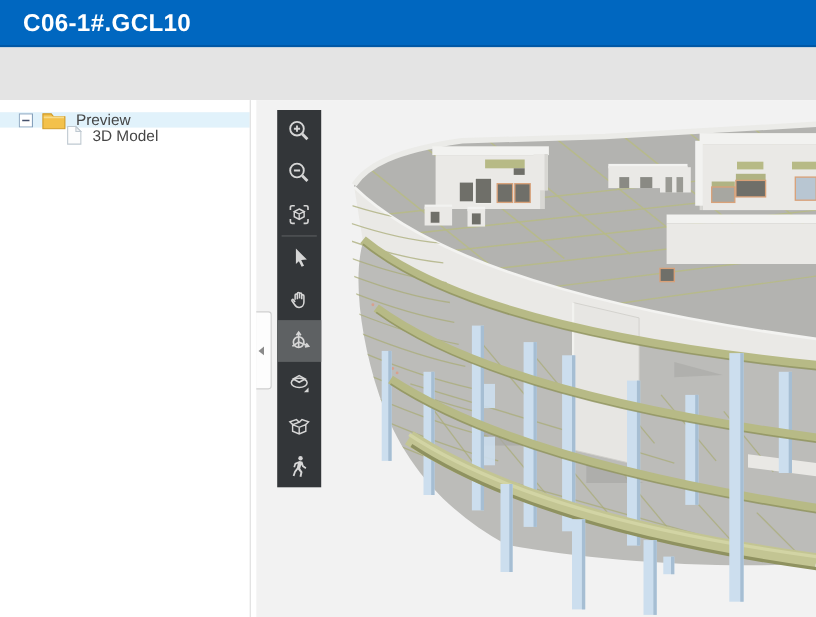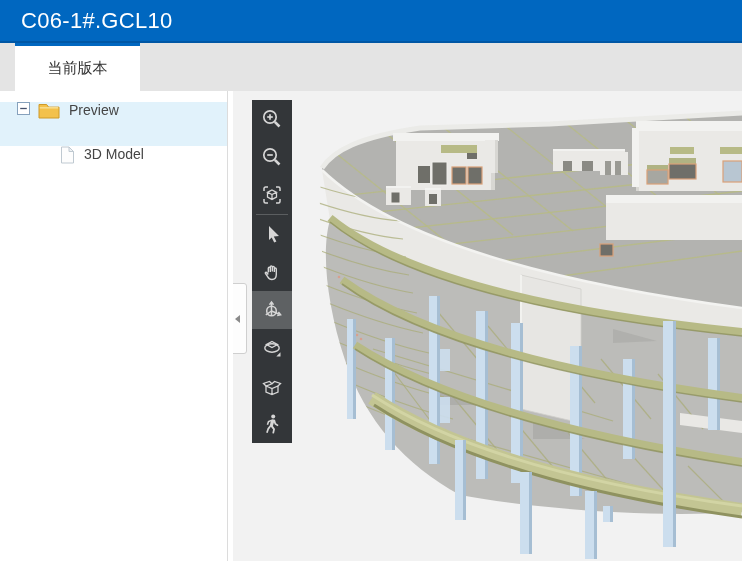--- a/index.html
+++ b/index.html
@@ -7,35 +7,35 @@
     --toolbar-bg:#333639; --toolbar-active-bg:#5e6163; --toolbar-icon:#d6d6d6;
     --viewport-bg:#f2f2f2; --roof-gray:#b3b3b0; --floor-gray:#bcbcb9;
     --beam-olive:#b7ba86; --column-blue:#ccdeee; --wall-white:#eae9e6; --folder-yellow:#f3c14b;
   }
   *{margin:0;padding:0;box-sizing:border-box}
   html,body{width:742px;height:561px;overflow:hidden}
   body{font-family:"Liberation Sans","DejaVu Sans",sans-serif;background:#fff}
   .app{width:742px;height:561px;display:flex;flex-direction:column}
   .titlebar{height:43px;background:var(--titlebar-blue);border-bottom:2px solid #0057a5;
     display:flex;align-items:center;padding-left:21px;flex:0 0 auto}
-  .titlebar span{color:#fff;font-size:22px;font-weight:400;letter-spacing:.3px}
+  .titlebar span{color:#fff;font-size:22px;font-weight:700;letter-spacing:.3px}
   .tabbar{height:48px;background:#e4e4e4;display:flex;align-items:flex-end;padding-left:15px;flex:0 0 auto}
   .tab{display:flex;align-items:center;justify-content:center;font-size:15px;cursor:pointer}
   .tab.active{width:125px;height:48px;background:#fff;border-top:3px solid var(--tab-active-border);color:#333}
   .tab.inactive{width:122px;height:45px;background:#f0f0f0;border:1px solid #d8d8d8;border-bottom:none;color:#555}
   .main{flex:1;display:flex;min-height:0}
   .sidebar{width:233px;background:#fff;position:relative;flex:0 0 auto}
   .sidebar::after{content:'';position:absolute;top:0;bottom:0;right:5px;width:1px;background:#dcdcdc}
   .panel-header{width:227px;height:29px;background:#f1f1f1;border-top:1px solid #dedede;border-bottom:1px solid #dedede;
     display:flex;align-items:center;justify-content:space-between;padding:0 11px;cursor:pointer}
   .panel-header .lbl{font-size:14px;color:#333}
   .panel-header.first{margin-top:12px}
   .panel-header.second{margin-top:8px}
   .tree{margin-top:11px;width:227px}
-  .tree-row{height:44px;display:flex;cursor:pointer}
+  .tree-row{height:14px;display:flex;align-items:center;cursor:pointer}
   .tree-row.selected{background:var(--selection-bg)}
   .tree-row.root{padding-left:17px}
   .tree-row.child{padding-left:60px}
   .expander{display:flex;margin-right:8px}
   .tree-ico{display:flex;margin-right:9px}
   .tree-label{font-size:14px;color:#454545}
   .viewport{flex:1;background:var(--viewport-bg);position:relative;overflow:hidden}
   .model-svg{position:absolute;left:0;top:0}
   .collapse-handle{position:absolute;left:-6px;top:192px;width:20px;height:71px;background:#fdfdfd;
     border:1px solid #cfcfcf;border-radius:3px;display:flex;align-items:center;justify-content:center;cursor:pointer}
@@ -61,23 +61,20 @@
 </head>
 <body>
 
 <div class="app">
 
   <header class="titlebar">
     <span>C06-1#.GCL10</span>
   </header>
 
   <nav class="tabbar">
-    <div class="tab active">
-      <span>当前版本</span>
-    </div>
   </nav>
 
   <main class="main">
 
     <aside class="sidebar">
 
       <div class="tree">
         <div class="tree-row root selected">
           <span class="expander">
             <svg width="13" height="13" viewBox="0 0 13 13">

